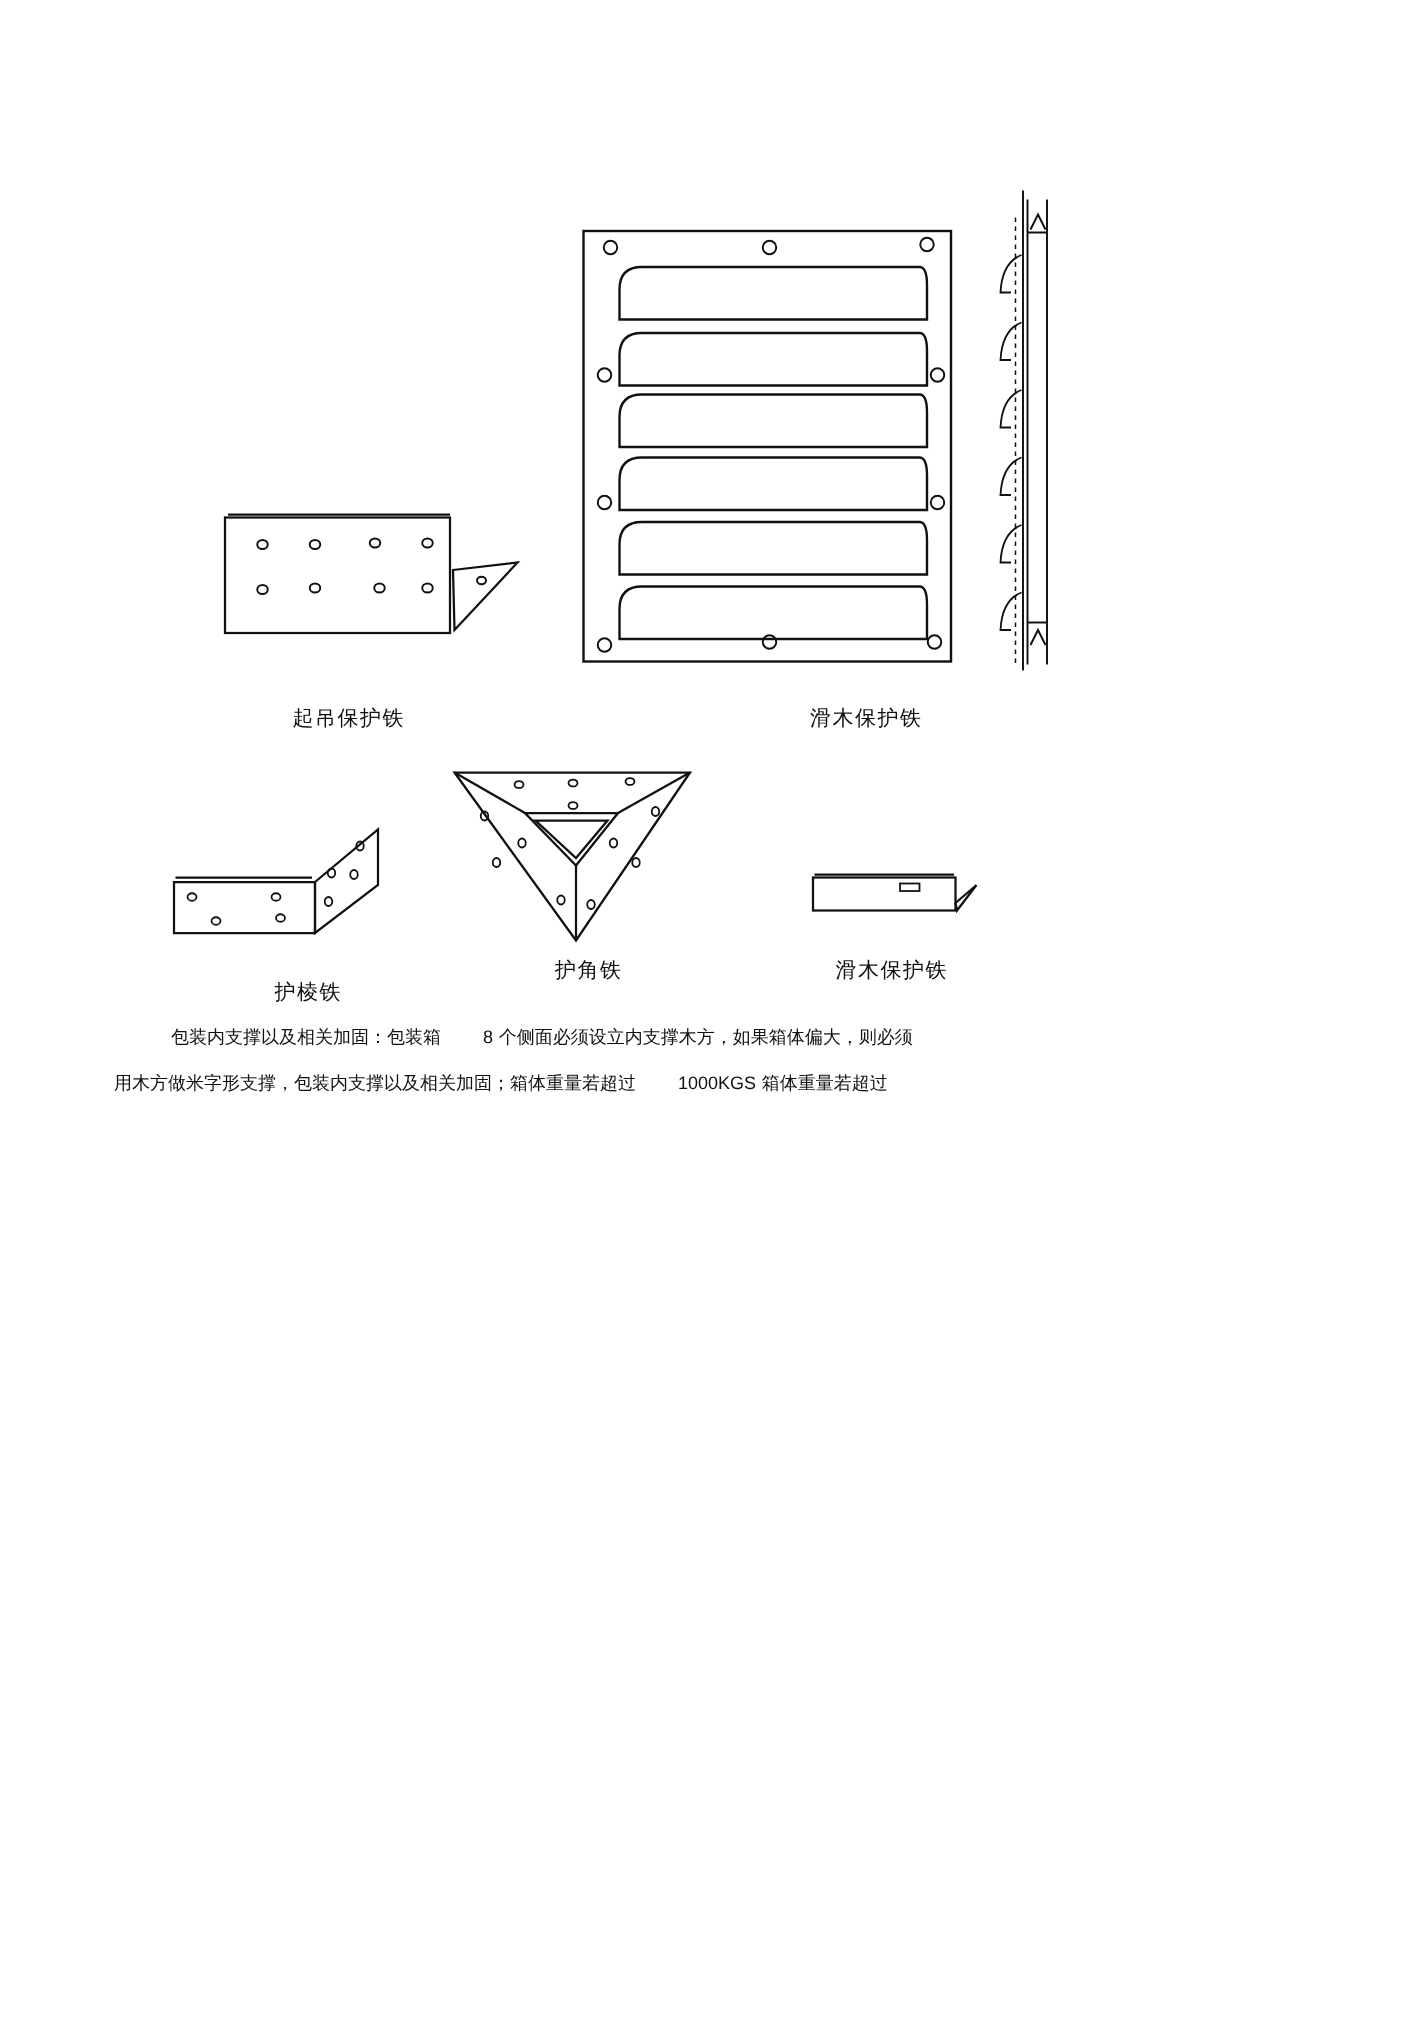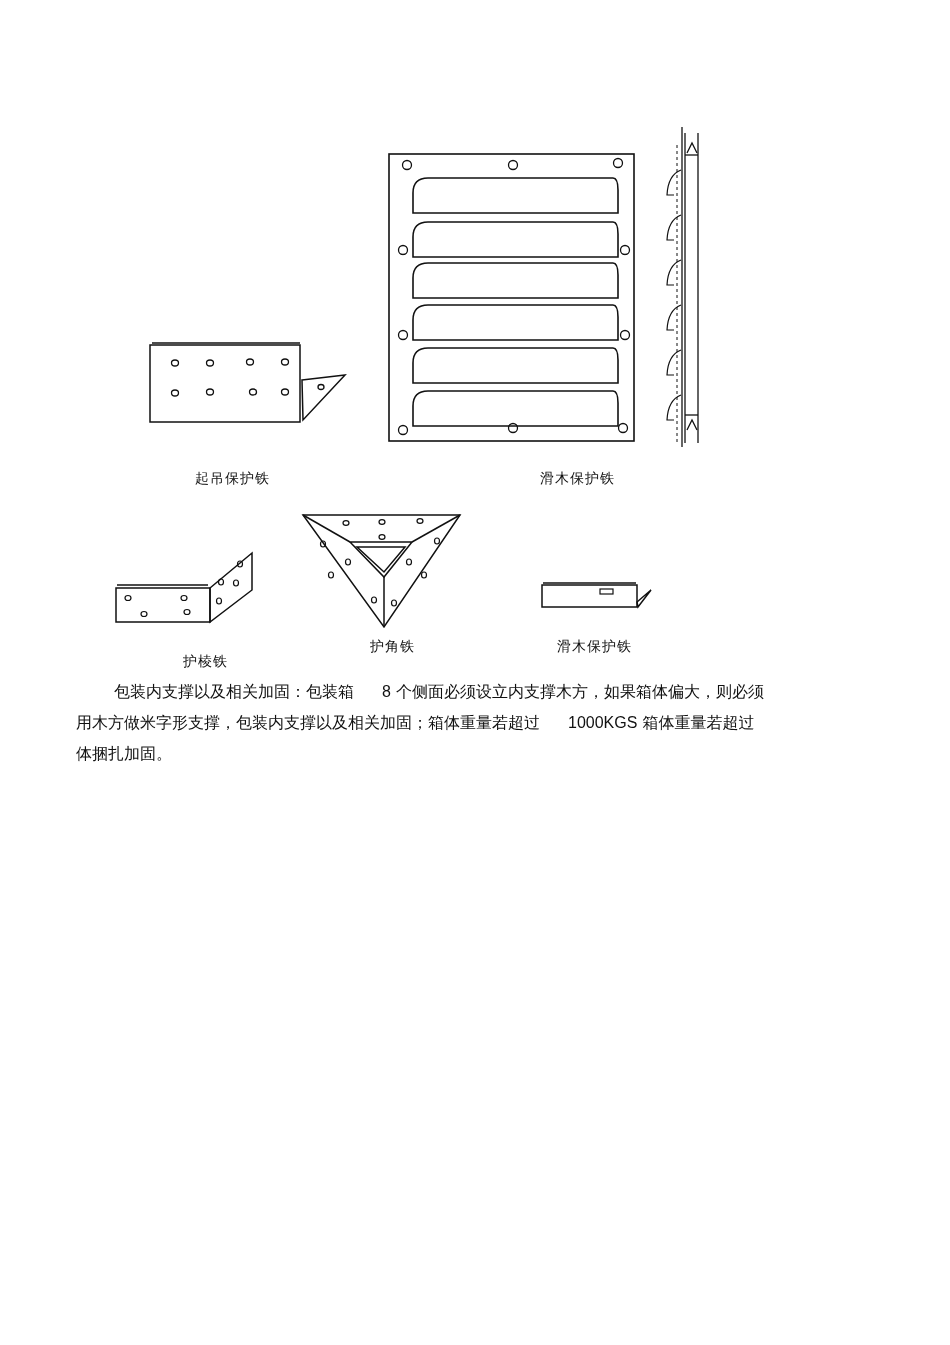--- a/index.html
+++ b/index.html
@@ -1,19 +1,19 @@
 <!DOCTYPE html>
 <html><head>
 <meta charset="utf-8">
 <style>
   html, body { margin:0; padding:0; background:#ffffff; }
   body { width:950px; height:1345px; position:relative; overflow:hidden; font-family:"DejaVu Sans", sans-serif; color:#111; }
   .fig { position:absolute; }
   .cap { position:absolute; font-size:14px; color:#111; white-space:nowrap; letter-spacing:1px; }
-  .para { position:absolute; left:76px; top:676px; width:800px; font-size:16px; line-height:31px; color:#111; }
+  .para { position:absolute; left:76px; top:676px; width:800px; font-size:12px; line-height:31px; color:#111; }
   .para p { margin:0; }
   .l1 { text-indent:38px; }
   .gap { display:inline-block; width:28px; }
   .num { font-family:"Liberation Sans", sans-serif; }
 </style>
 </head>
 <body>
 
 <svg class="fig" style="left:145px;top:335px" width="210" height="90" viewBox="0 0 210 90" fill="none" stroke="#111" stroke-width="1.5">
   <rect x="5" y="10" width="150" height="77"></rect>
@@ -119,14 +119,13 @@
   <rect x="4" y="5" width="95" height="22"></rect>
   <line x1="5" y1="3" x2="98" y2="3"></line>
   <polygon points="99,22 113,10 100,27"></polygon>
   <rect x="62" y="9" width="13" height="5" stroke-width="1.2"></rect>
 </svg>
 <div class="cap" style="left:557px;top:638px">滑木保护铁</div>
 
 <div class="para">
   <p class="l1"><span>包装内支撑以及相关加固：包装箱</span><span class="gap"></span><span class="num">8</span> <span>个侧面必须设立内支撑木方，如果箱体偏大，则必须</span></p>
   <p><span>用木方做米字形支撑，包装内支撑以及相关加固；箱体重量若超过</span><span class="gap"></span><span class="num">1000KGS</span> <span>箱体重量若超过</span></p>
-  <p>体捆扎加固。</p>
 </div>
 
 </body></html>

